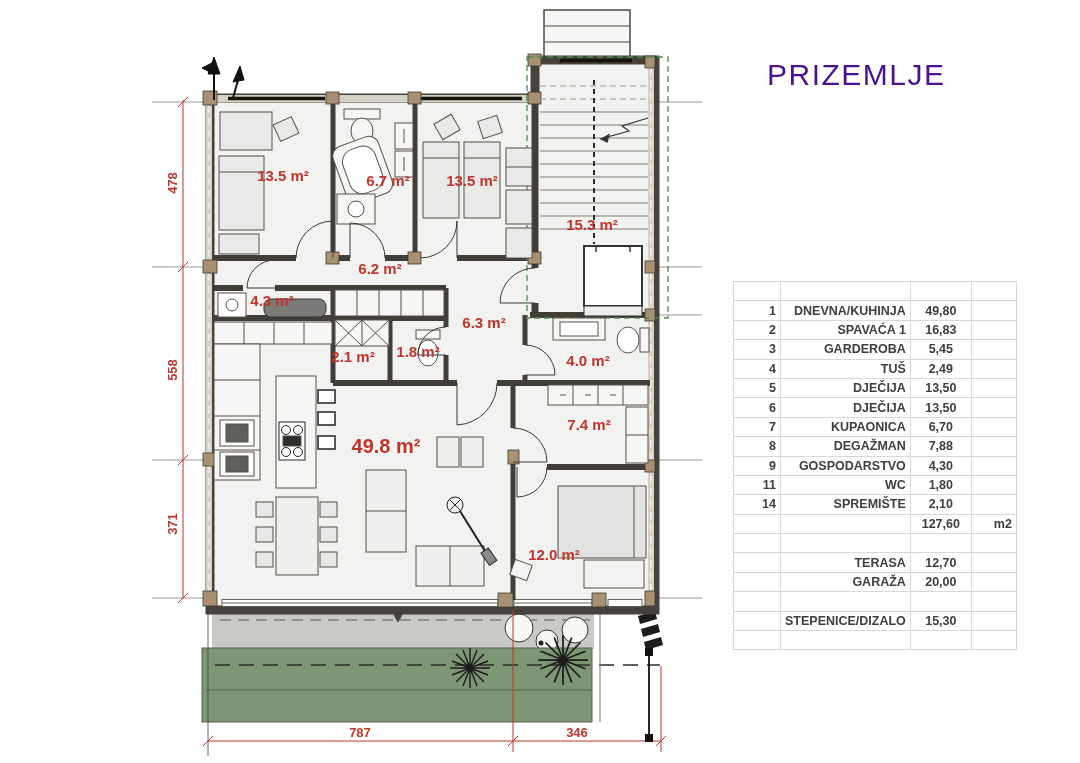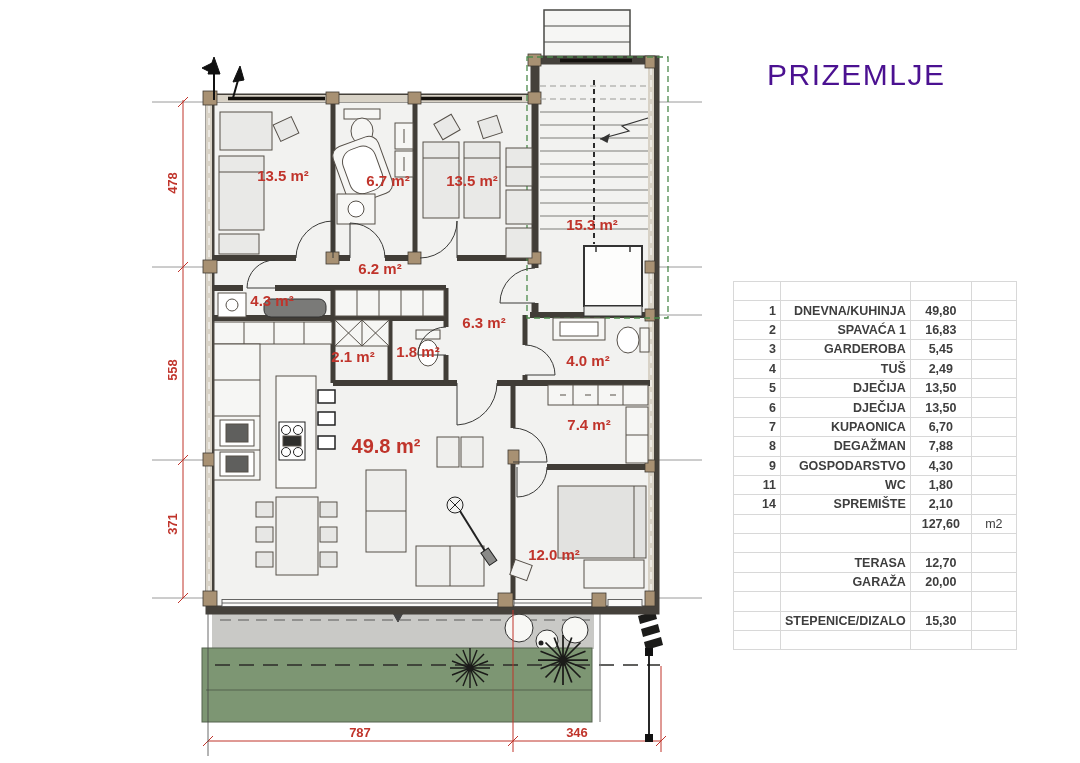--- a/index.html
+++ b/index.html
@@ -10,21 +10,21 @@
   .plan-svg{position:absolute;left:0;top:0;}
 
   
   .area-table{position:absolute;left:733px;top:281px;border-collapse:collapse;
               color:#3e3e3e;font-weight:bold;font-size:12.5px;table-layout:fixed;}
   .area-table td{border:1px solid #d8d8d8;height:18.4px;padding:0 4px;
                  white-space:nowrap;overflow:hidden;}
   .area-table td.c-num{width:38px;text-align:right;}
   .area-table td.c-name{width:118px;text-align:right;}
   .area-table td.c-value{width:52px;text-align:center;}
-  .area-table td.c-unit{width:36px;text-align:center;font-weight:normal;}
+  .area-table td.c-unit{width:36px;text-align:right;font-weight:bold;}
 
   
   .roomlabel{fill:var(--accent-red,#c0342b);font-weight:bold;font-size:15px;
              text-anchor:middle;font-family:"Liberation Sans",sans-serif;}
   .roomlabel-lg{fill:var(--accent-red,#c0342b);font-weight:bold;font-size:20px;
              text-anchor:middle;font-family:"Liberation Sans",sans-serif;}
   .dimtext{fill:var(--accent-red,#c0342b);font-weight:bold;font-size:13px;
            text-anchor:middle;font-family:"Liberation Sans",sans-serif;}
   .redstroke{stroke:var(--accent-red,#c0342b);}
 </style>

